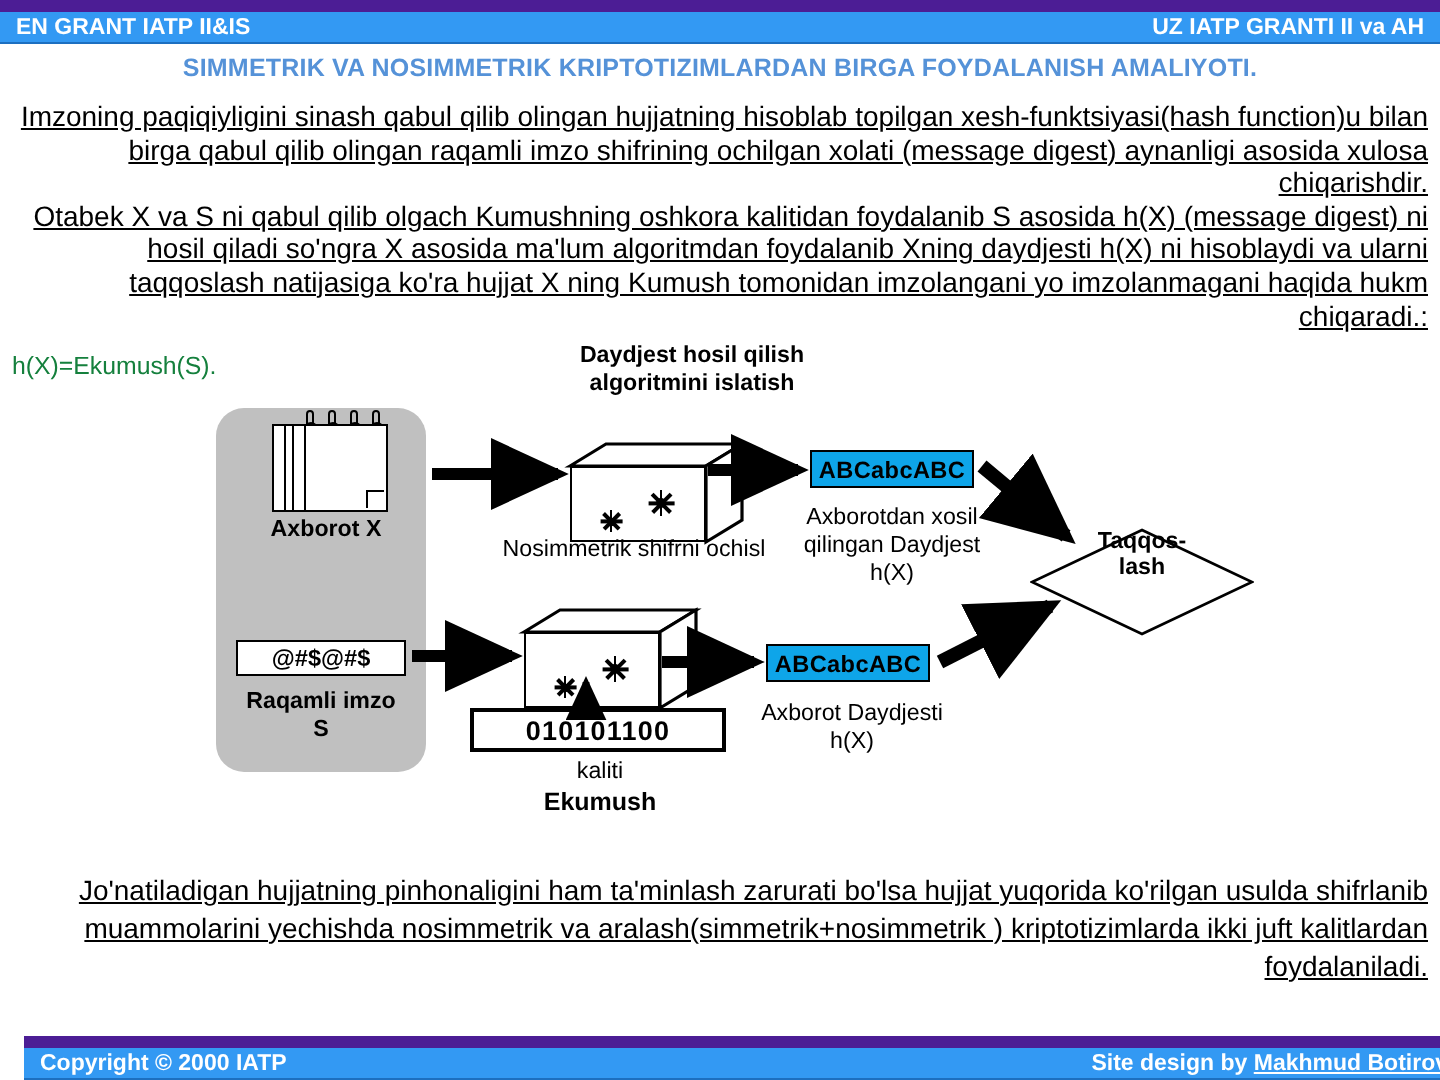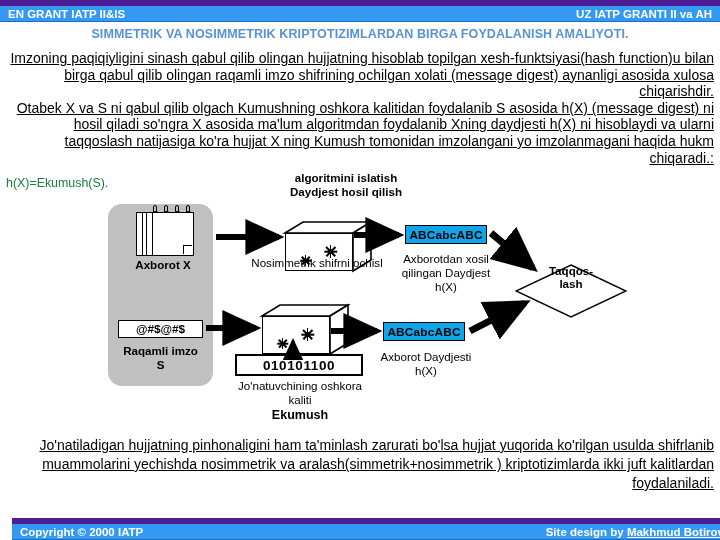--- a/index.html
+++ b/index.html
@@ -169,22 +169,22 @@
   <p class="ind">hosil qiladi so'ngra X asosida ma'lum algoritmdan foydalanib Xning daydjesti h(X) ni hisoblaydi va ularni</p>
   <p class="ind">taqqoslash natijasiga ko'ra hujjat X ning Kumush tomonidan imzolangani yo imzolanmagani haqida hukm</p>
   <p class="ind">chiqaradi.:</p>
 </div>
 
 <div id="formula">h(X)=Ekumush(S).</div>
 
 <div id="diagram">
 
   <div class="cap b" style="left:240px;top:171px;width:212px;">
+    <div>Daydjest hosil qilish</div>
     <div>algoritmini islatish</div>
-    <div>Daydjest hosil qilish</div>
   </div>
 
   <div class="gray-panel"></div>
 
   <div class="spiral">
     <div class="ring" style="left:2px;"></div>
     <div class="ring" style="left:13px;"></div>
     <div class="ring" style="left:24px;"></div>
     <div class="ring" style="left:35px;"></div>
   </div>
@@ -216,21 +216,21 @@
         <i></i>
     </div>
     <div class="gear small" style="left:16px;top:34px;">
       <i></i>
         <i class="hub"></i>
         <i></i>
         <i></i>
         <i></i>
     </div>
   </div>
-  <div class="cap" style="left:222px;top:256px;width:190px;">Nosimmetrik shifrni ochisl</div>
+  <div class="cap" style="left:222px;top:268px;width:190px;">Nosimmetrik shifrni ochisl</div>
 
   <div class="dbox" style="left:405px;top:225px;">ABCabcABC</div>
   <div class="cap" style="left:380px;top:252px;width:132px;">
     <div>Axborotdan xosil</div>
     <div>qilingan Daydjest</div>
     <div>h(X)</div>
   </div>
 
   <div class="box3d" style="left:262px;top:305px;">
     <svg viewBox="0 0 86 50">
@@ -249,21 +249,20 @@
       <i></i>
         <i class="hub"></i>
         <i></i>
         <i></i>
         <i></i>
     </div>
   </div>
 
   <div class="keybox">010101100</div>
   <div class="cap" style="left:232px;top:379px;width:136px;">
-    <div>Jo'natuvchining oshkora</div>
     <div>kaliti</div>
     <div style="font-weight:bold;font-size:12.5px;margin-top:1px;">Ekumush</div>
   </div>
 
   <div class="dbox" style="left:383px;top:322px;">ABCabcABC</div>
   <div class="cap" style="left:368px;top:350px;width:116px;">
     <div>Axborot Daydjesti</div>
     <div>h(X)</div>
   </div>
 

